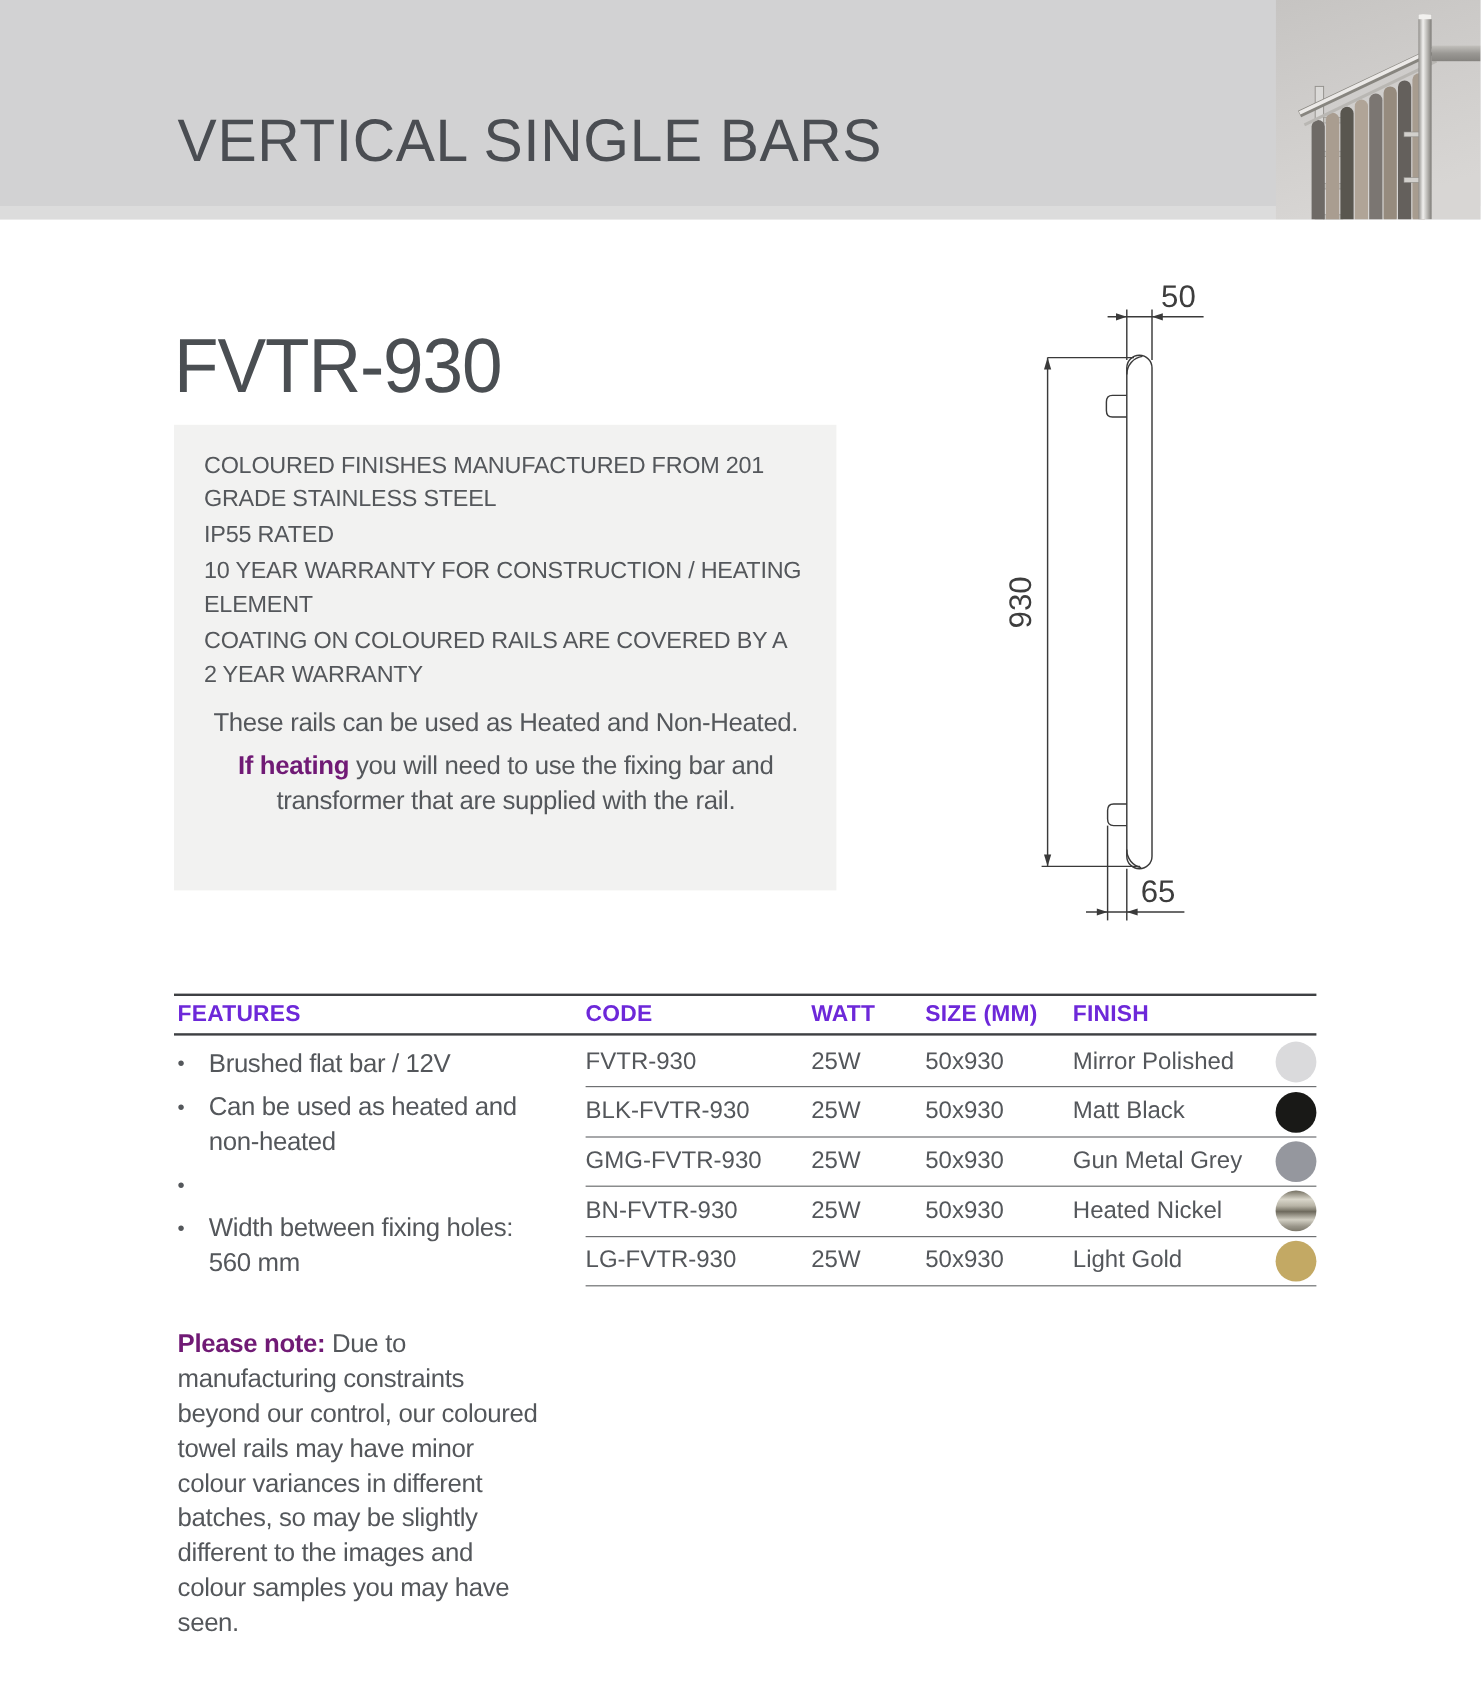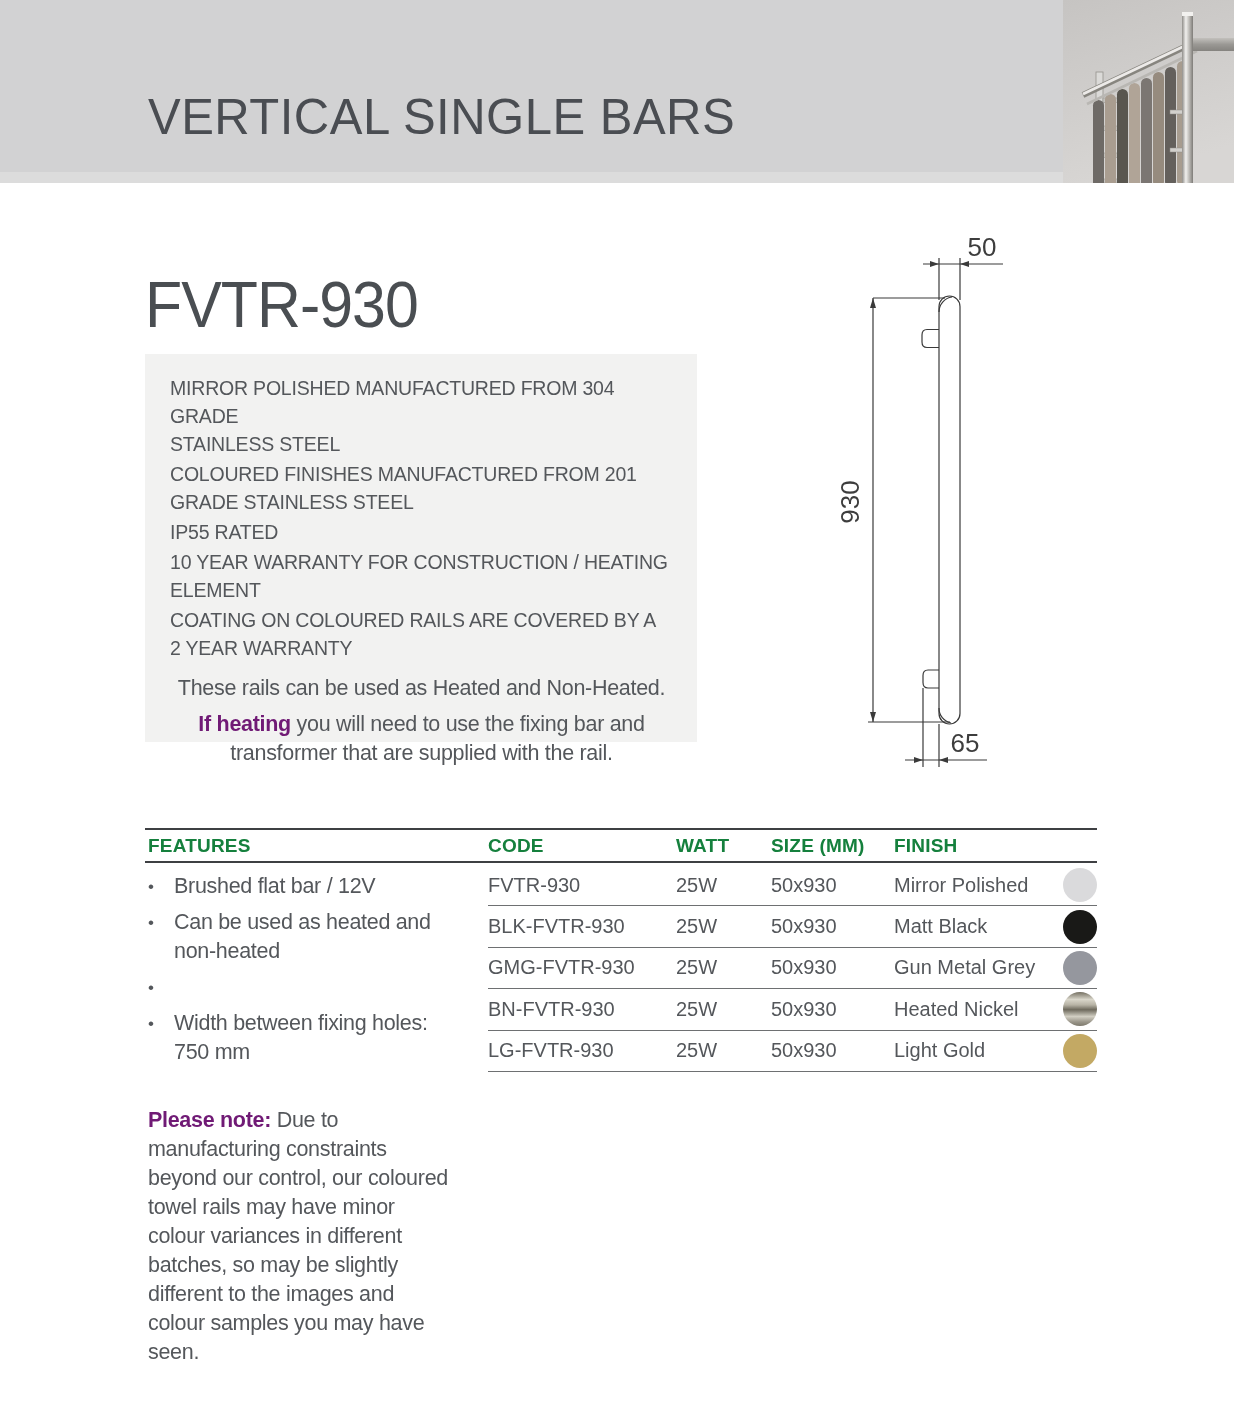--- a/index.html
+++ b/index.html
@@ -96,21 +96,21 @@
   .table-header {
     position: absolute;
     left: 145px; top: 828px;
     width: 952px; height: 35px;
     border-top: 2px solid #3e4043;
     border-bottom: 2px solid #3e4043;
     display: flex;
     align-items: center;
     font-size: 19px;
     font-weight: 700;
-    color: #15803d;
+    color: #6d28d9;
     letter-spacing: 0.2px;
   }
   .th-features { width: 343px; padding-left: 3px; }
   .th-code     { width: 188px; }
   .th-watt     { width: 95px;  }
   .th-size     { width: 123px; }
   .th-finish   { flex: 1; }
 
   .table-rows {
     position: absolute;
@@ -226,22 +226,20 @@
         <rect x="130" y="38" width="41" height="13" fill="url(#armGrad)"></rect>
         <rect x="119" y="12" width="11" height="171" fill="url(#chromeH)"></rect>
         <rect x="119" y="12" width="11" height="4" fill="#f2f1ef"></rect>
       </svg>
     </div>
   </header>
 
   <h2 class="product-title">FVTR-930</h2>
 
   <section class="info-box">
-    <p class="spec-line">MIRROR POLISHED MANUFACTURED FROM 304 GRADE
-STAINLESS STEEL</p>
     <p class="spec-line">COLOURED FINISHES MANUFACTURED FROM 201
 GRADE STAINLESS STEEL</p>
     <p class="spec-line">IP55 RATED</p>
     <p class="spec-line">10 YEAR WARRANTY FOR CONSTRUCTION / HEATING
 ELEMENT</p>
     <p class="spec-line">COATING ON COLOURED RAILS ARE COVERED BY A
 2 YEAR WARRANTY</p>
     <p class="usage-line">These rails can be used as Heated and Non-Heated.</p>
     <p class="usage-line second"><span class="bold-dark">If heating</span><span> you will need to use the fixing bar and
 transformer that are supplied with the rail.</span></p>
@@ -350,21 +348,21 @@
         <span class="dot">•</span>
         <span class="li-text">Can be used as heated and
 non-heated</span>
       </li>
     <li>
         <span class="dot">•</span>
       </li>
     <li>
         <span class="dot">•</span>
         <span class="li-text">Width between fixing holes:
-750 mm</span>
+560 mm</span>
       </li>
   </ul>
 
   <p class="note"><span class="bold-dark">Please note:</span><span> Due to
 manufacturing constraints
 beyond our control, our coloured
 towel rails may have minor
 colour variances in different
 batches, so may be slightly
 different to the images and

